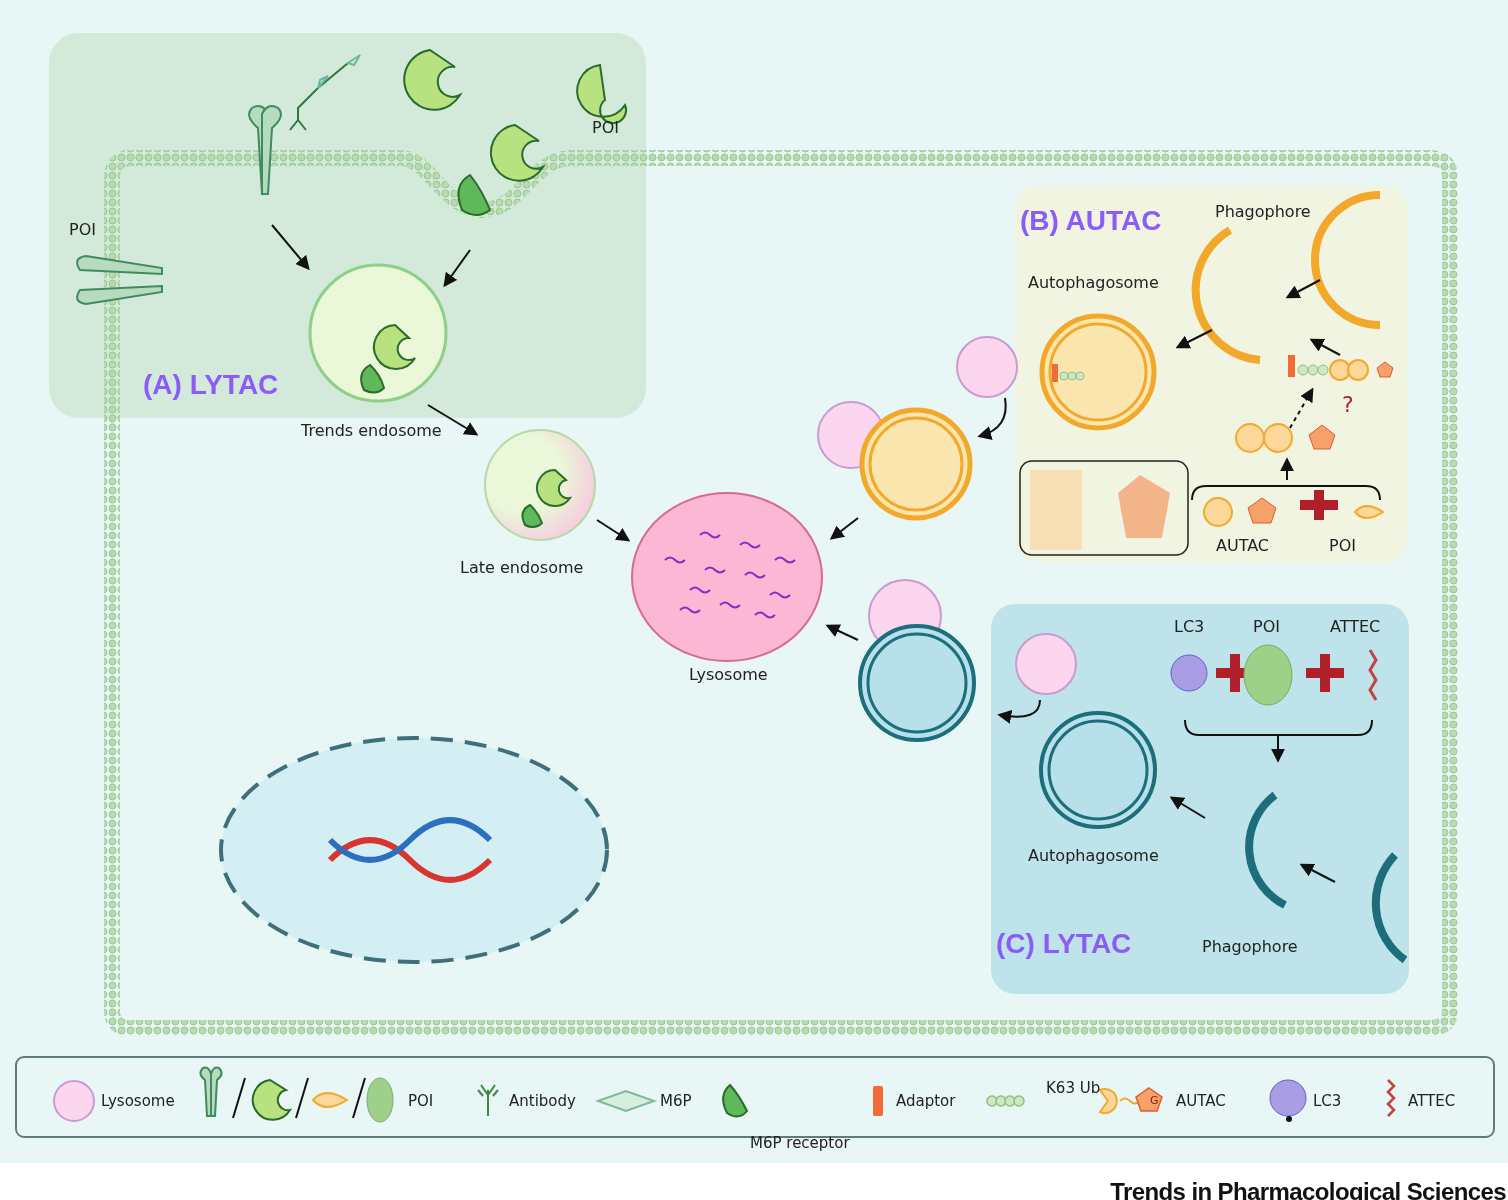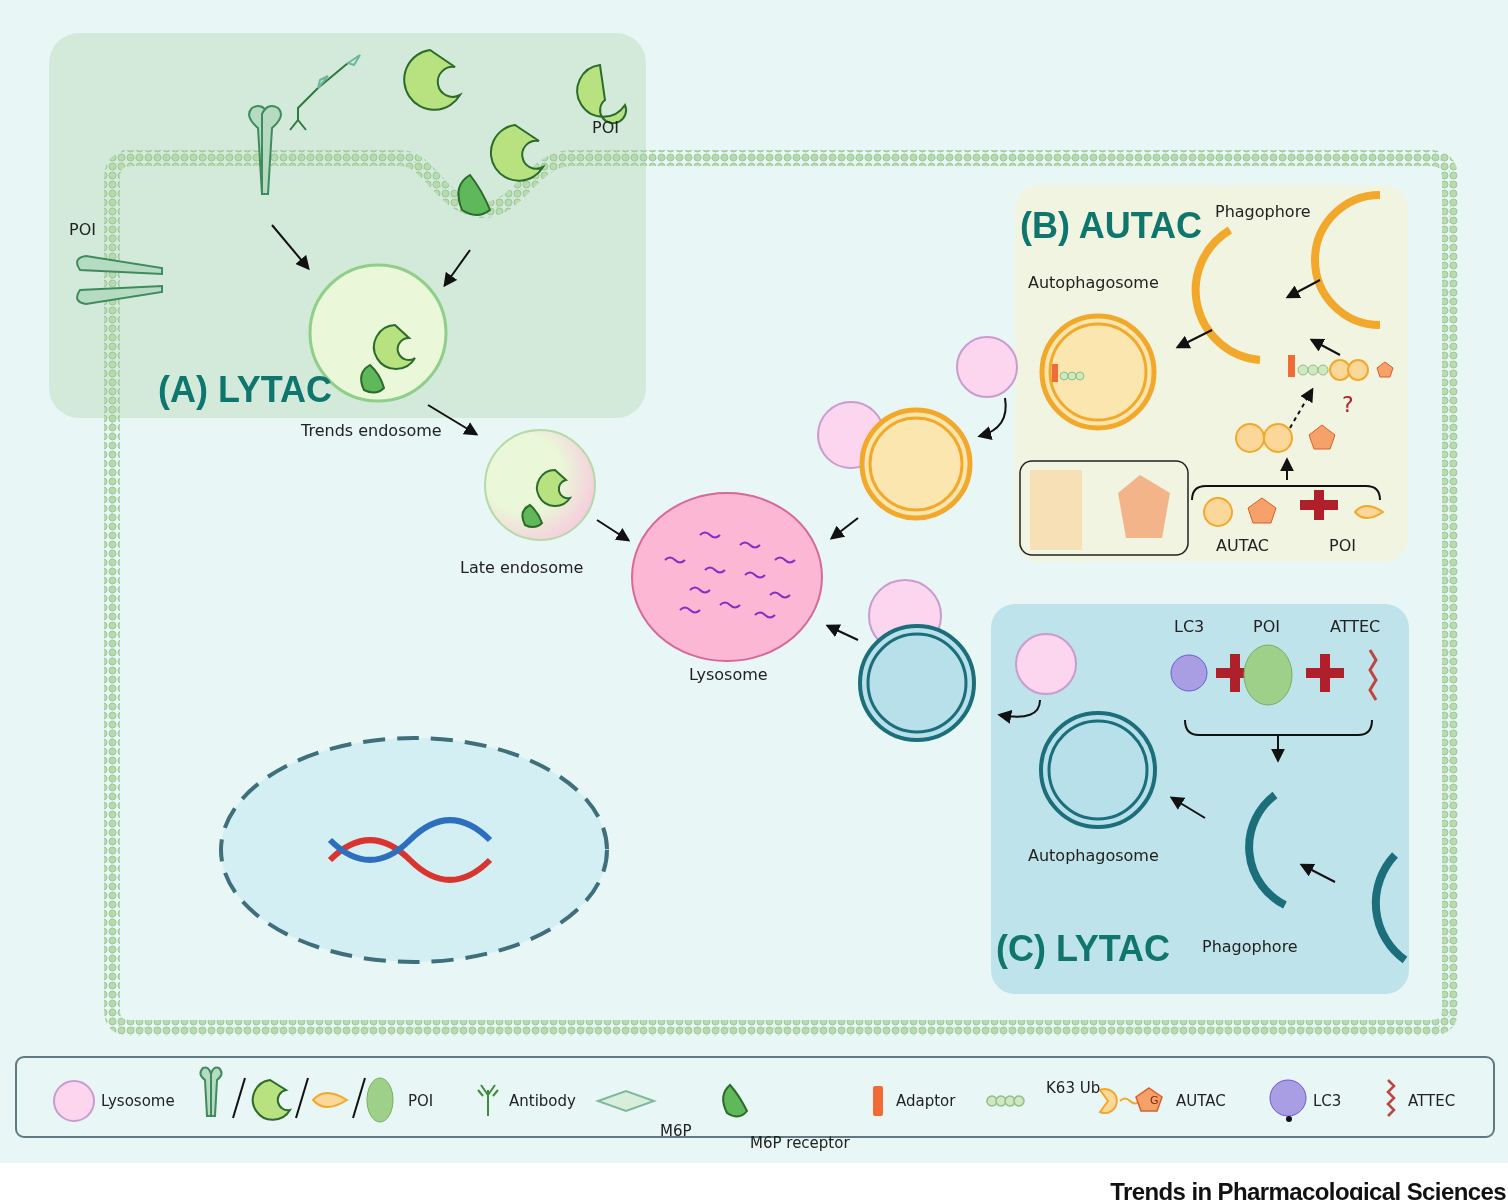--- a/index.html
+++ b/index.html
@@ -1,20 +1,20 @@
 <!DOCTYPE html>
 <html><head>
 <meta charset="utf-8">
 <style>
   html,body{margin:0;padding:0;}
   body{width:1508px;height:1200px;position:relative;background:#ffffff;font-family:"Liberation Sans",sans-serif;overflow:hidden;}
   #bg{position:absolute;left:0;top:0;width:1508px;height:1163px;background:#e8f6f6;}
   svg{position:absolute;left:0;top:0;}
   .lbl{position:absolute;font-family:"DejaVu Sans",sans-serif;font-size:16px;color:#222;white-space:nowrap;}
-  .big{position:absolute;font-family:"Liberation Sans",sans-serif;font-weight:bold;font-size:36px;color:#0f766e;white-space:nowrap;}
+  .big{position:absolute;font-family:"Liberation Sans",sans-serif;font-weight:bold;font-size:28px;color:#8b5cf6;white-space:nowrap;}
   .leg{position:absolute;font-family:"DejaVu Sans",sans-serif;font-size:15px;color:#222;white-space:nowrap;}
   .footer{position:absolute;right:2px;top:1178px;font-family:"Liberation Sans",sans-serif;font-weight:bold;font-size:24px;color:#111;letter-spacing:-0.6px;}
 </style>
 </head>
 <body>
 
 <div id="bg"></div>
 
 <svg width="1508" height="1200" viewBox="0 0 1508 1200">
   <defs>
@@ -178,21 +178,21 @@
     <path d="M1120,1101 q5,-5 10,0 q5,5 10,0" stroke="#f2a92b" stroke-width="2" fill="none"></path>
     <path d="M1149,1088 l13,9 l-5,14 l-16,0 l-5,-14 z" fill="#f6a06a" stroke="#d9602a" stroke-width="1.5"></path>
   </g>
   <g>
     <circle cx="1288" cy="1098" r="18" fill="#a99ee3" stroke="#6a5ccf"></circle>
     <circle cx="1289" cy="1119" r="3" fill="#111"></circle>
   </g>
   <path d="M1388,1080 l6,6 l-6,6 l6,6 l-6,6 l6,6 l-6,6" stroke="#c0443f" stroke-width="2.5" fill="none"></path>
 </svg>
 
-<div class="big" style="left:158px;top:369px;text-align:right;">(A) LYTAC</div>
+<div class="big" style="left:143px;top:369px;text-align:right;">(A) LYTAC</div>
 <div class="lbl" style="left:592px;top:118px;">POI</div>
 <div class="lbl" style="left:69px;top:220px;">POI</div>
 <div class="lbl" style="left:301px;top:421px;">Trends endosome</div>
 <div class="lbl" style="left:460px;top:558px;">Late endosome</div>
 <div class="lbl" style="left:689px;top:665px;">Lysosome</div>
 
 <div class="big" style="left:1020px;top:205px;">(B) AUTAC</div>
 <div class="lbl" style="left:1215px;top:202px;">Phagophore</div>
 <div class="lbl" style="left:1028px;top:273px;">Autophagosome</div>
 <div class="lbl" style="left:1216px;top:536px;">AUTAC</div>
@@ -202,21 +202,21 @@
 <div class="big" style="left:996px;top:928px;">(C) LYTAC</div>
 <div class="lbl" style="left:1174px;top:617px;">LC3</div>
 <div class="lbl" style="left:1253px;top:617px;">POI</div>
 <div class="lbl" style="left:1330px;top:617px;">ATTEC</div>
 <div class="lbl" style="left:1028px;top:846px;">Autophagosome</div>
 <div class="lbl" style="left:1202px;top:937px;">Phagophore</div>
 
 <div class="leg" style="left:101px;top:1092px;">Lysosome</div>
 <div class="leg" style="left:408px;top:1092px;">POI</div>
 <div class="leg" style="left:509px;top:1092px;">Antibody</div>
-<div class="leg" style="left:660px;top:1092px;margin-top:30px;">M6P</div>
+<div class="leg" style="left:660px;top:1092px;">M6P</div>
 <div class="leg" style="left:750px;top:1092px;margin-top:42px;">M6P receptor</div>
 <div class="leg" style="left:896px;top:1092px;">Adaptor</div>
 <div class="leg" style="left:1030px;top:1079px;margin-left:16px;">K63 Ub</div>
 <div class="leg" style="left:1176px;top:1092px;">AUTAC</div>
 <div class="leg" style="left:1313px;top:1092px;">LC3</div>
 <div class="leg" style="left:1408px;top:1092px;">ATTEC</div>
 <div class="leg" style="left:1150px;top:1094px;font-size:11px;color:#7a2a0a;">G</div>
 
 <div class="footer">Trends in Pharmacological Sciences</div>
 

